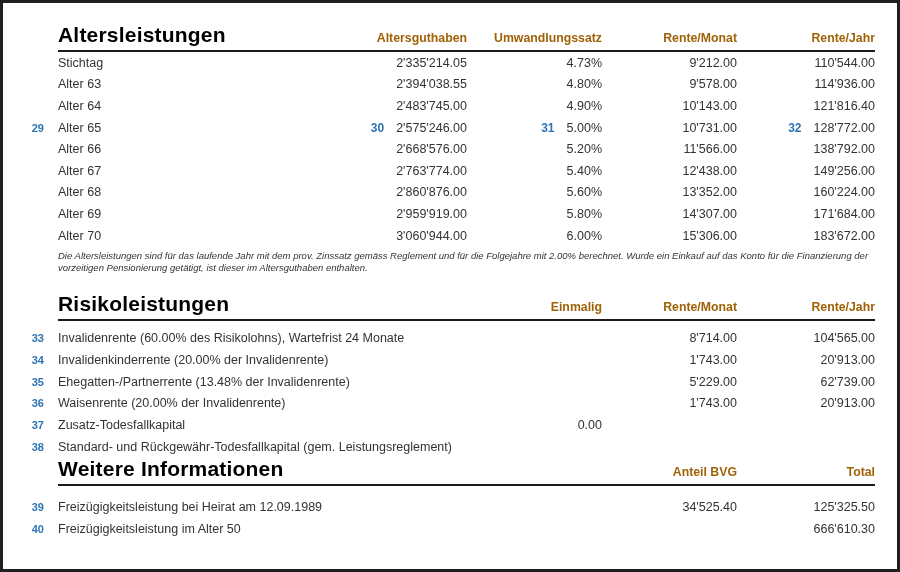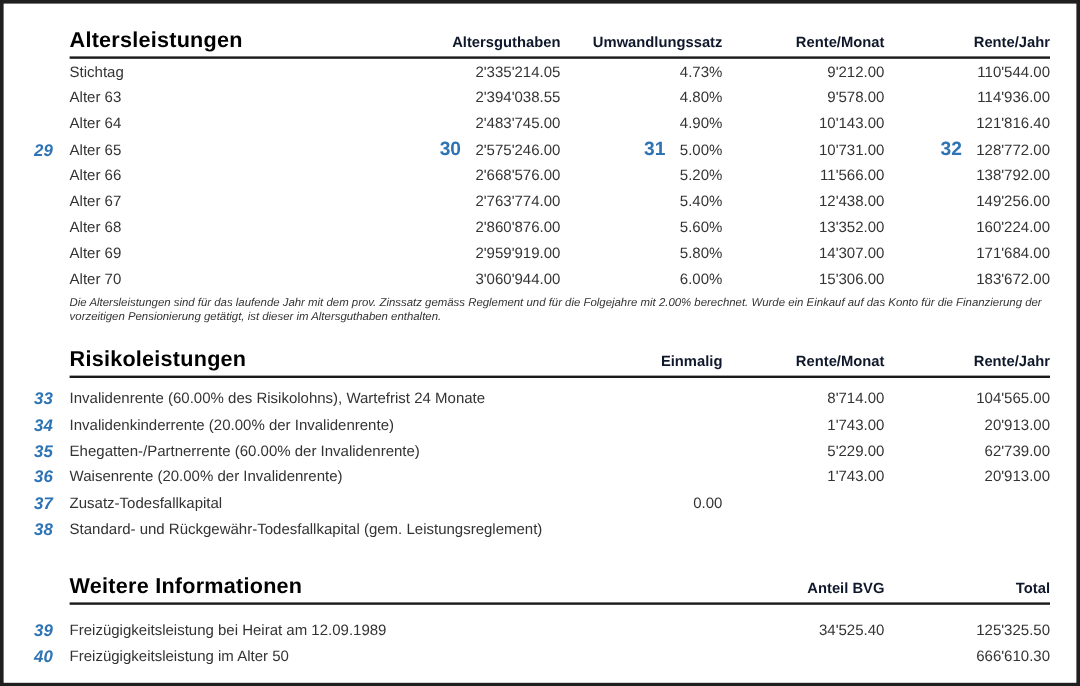--- a/index.html
+++ b/index.html
@@ -18,65 +18,65 @@
   .sec-header {
     margin-left: 38px;
     width: 817px;
     display: grid;
     grid-template-columns: 282px 127px 135px 135px 138px;
     align-items: baseline;
     border-bottom: 2px solid #1a1a1a;
     padding-bottom: 3px;
   }
   .sec-title {
-    font-size: 18px; font-weight: bold; color: #000;
+    font-size: 21px; font-weight: bold; color: #000;
     letter-spacing: 0.2px; white-space: nowrap;
   }
   .col-h {
     text-align: right; font-weight: bold; font-size: 12.3px;
-    color: #0f172a; white-space: nowrap;
+    color: #a16207; white-space: nowrap;
   }
 
   
   .rows { }
   .data-row {
     display: grid;
     grid-template-columns: 28px 10px 282px 127px 135px 135px 138px;
     height: 21.6px;
     align-items: center;
     font-size: 12.5px;
     color: #333;
   }
   .mk {
     text-align: right; padding-right: 4px;
-    color: #2E74B5; font-weight: bold; font-size: 14px; font-style: italic;
+    color: #2E74B5; font-weight: bold; font-size: 11px;
   }
   .lbl { white-space: nowrap; }
   .cell {
     display: flex; justify-content: flex-end; align-items: baseline;
     gap: 12px; white-space: nowrap;
   }
-  .cmk { color: #2E74B5; font-weight: bold; font-size: 16px; }
+  .cmk { color: #2E74B5; font-weight: bold; font-size: 12px; }
   .val { }
 
   .footnote {
     margin: 4px 0 0 38px;
     width: 817px;
     font-style: italic;
     font-size: 9.5px;
     line-height: 12px;
     color: #333;
   }
 
   .sec-alters  { }
   .sec-alters .rows   { margin-top: 0; }
   .sec-risiko  { margin-top: 18px; }
   .sec-risiko .rows   { margin-top: 6px; }
   .sec-risiko .data-row { height: 21.7px; }
-  .sec-weitere { margin-top: 27px; }
+  .sec-weitere { }
   .sec-weitere .rows  { margin-top: 10px; }
 </style>
 </head>
 <body>
 
 <div class="page">
 
   <div class="section sec-alters">
     <div class="sec-header">
       <span class="sec-title">Altersleistungen</span>
@@ -277,21 +277,21 @@
           <div class="cell">
             <span class="val">1'743.00</span>
           </div>
           <div class="cell">
             <span class="val">20'913.00</span>
           </div>
         </div>
         <div class="data-row">
           <span class="mk">35</span>
           <span></span>
-          <span class="lbl">Ehegatten-/Partnerrente (60.00% der Invalidenrente)</span>
+          <span class="lbl">Ehegatten-/Partnerrente (13.48% der Invalidenrente)</span>
           <div class="cell"></div>
           <div class="cell"></div>
           <div class="cell">
             <span class="val">5'229.00</span>
           </div>
           <div class="cell">
             <span class="val">62'739.00</span>
           </div>
         </div>
         <div class="data-row">

